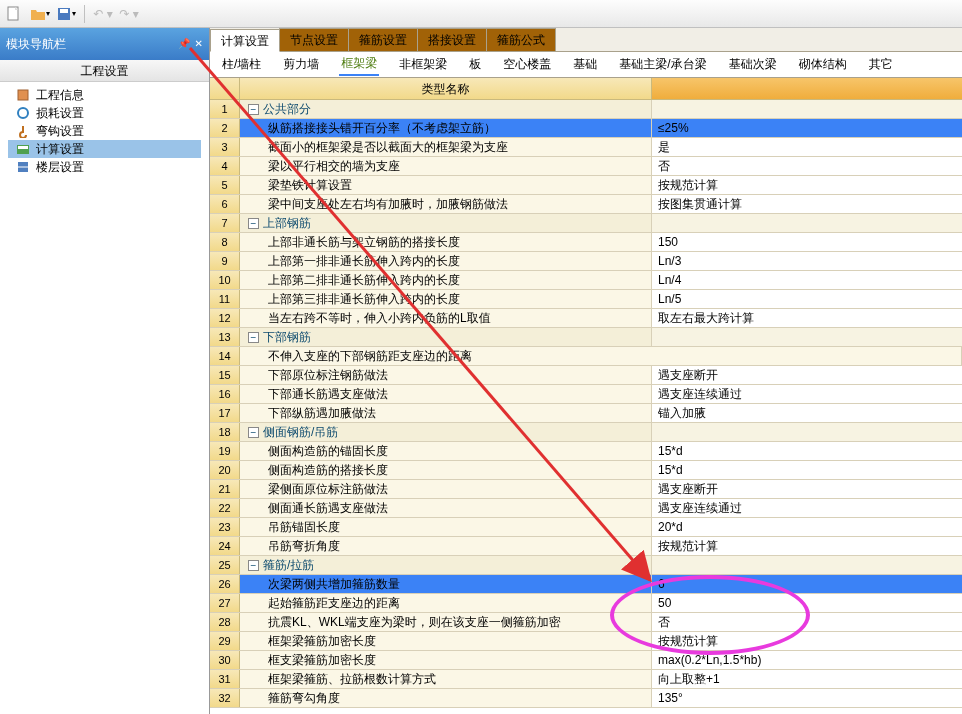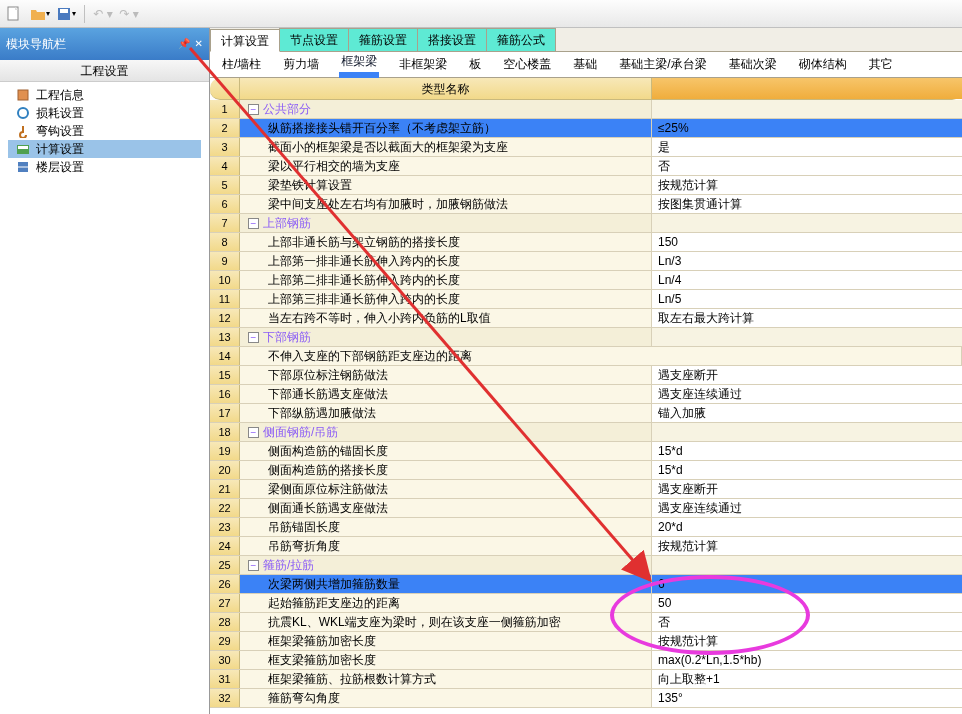--- a/index.html
+++ b/index.html
@@ -15,38 +15,38 @@
 .sidebar-header { background: linear-gradient(#5aa3e0, #3a7cc8); color: #fff; height: 32px; line-height: 20px; padding: 0 6px; display: flex; justify-content: space-between; align-items: center; font-size: 12px; }
 .sidebar-header .ctrls { display: flex; gap: 4px; font-size: 10px; }
 .sidebar-subhead { background: linear-gradient(#f7f7f7, #e4e4e4); text-align: center; height: 22px; line-height: 22px; border-bottom: 1px solid #ccc; }
 .nav-list { padding: 4px 8px; }
 .nav-item { display: flex; align-items: center; height: 18px; padding: 0 8px; gap: 6px; cursor: pointer; }
 .nav-item.selected { background: #9ac3e8; }
 .nav-ico { width: 14px; height: 14px; display: inline-block; }
 
 .content { flex: 1; display: flex; flex-direction: column; background: #fff; }
 .tabs-top { display: flex; background: #f1eee6; border-bottom: 1px solid #a9a18c; height: 24px; }
-.tab { padding: 0 10px; height: 23px; line-height: 23px; border: 1px solid #a9a18c; border-bottom: none; margin-right: -1px; background: #5eead4; cursor: pointer; font-size: 12px; }
+.tab { padding: 0 10px; height: 23px; line-height: 23px; border: 1px solid #a9a18c; border-bottom: none; margin-right: -1px; background: #a16207; cursor: pointer; font-size: 12px; }
 .tab.active { background: #fff; border-bottom: 1px solid #fff; position: relative; top: 1px; }
 
 .tabs-sub { display: flex; background: #fff; border-bottom: 1px solid #a9a18c; height: 26px; gap: 18px; padding: 8px 10px; align-items: center; }
 .subtab { font-size: 12px; cursor: pointer; padding: 2px 2px; }
-.subtab.active { border-bottom: 7px solid #3b82f6; color: #0f172a; font-weight: 500; }
+.subtab.active { border-bottom: 2px solid #3b82f6; color: #4d7c0f; font-weight: 500; }
 
 .grid-wrap { flex: 1; overflow: auto; position: relative; }
-.grid-header { display: flex; position: sticky; top: 0; background: linear-gradient(#f7e8b8, #f2d98a); height: 22px; border-bottom: 1px solid #c9b97d; border-radius: 10px; }
+.grid-header { display: flex; position: sticky; top: 0; background: linear-gradient(#f7e8b8, #f2d98a); height: 22px; border-bottom: 1px solid #c9b97d; }
 .gh-num { width: 30px; border-right: 1px solid #c9b97d; }
 .gh-name { flex: 1; text-align: center; line-height: 22px; border-right: 1px solid #c9b97d; }
 .gh-val { width: 310px; background: linear-gradient(#f7c56a, #f0ad3c); line-height: 22px; padding: 0 6px; }
 
 .row { display: flex; height: 19px; line-height: 19px; border-bottom: 1px solid #d8d0b8; }
 .row .num { width: 30px; text-align: center; background: linear-gradient(#f7e8b8, #f2d98a); border-right: 1px solid #c9b97d; font-size: 11px; }
 .row .name { flex: 1; padding-left: 8px; border-right: 1px solid #d8d0b8; background: #fbf7e6; white-space: nowrap; overflow: hidden; }
 .row .name.indent1 { padding-left: 28px; }
-.row .name.section { color: #8b5cf6; padding-left: 8px; }
+.row .name.section { color: #0c4a6e; padding-left: 8px; }
 .row .name .toggle { display: inline-block; width: 11px; height: 11px; border: 1px solid #888; text-align: center; line-height: 9px; font-size: 10px; margin-right: 4px; vertical-align: middle; background: #fff; }
 .row .val { width: 310px; padding: 0 6px; background: #fff; white-space: nowrap; overflow: hidden; }
 .row.hl .name, .row.hl .val { background: #3b82f6; }
 .row.section-row .name { background: #f4efd8; }
 .row.section-row .val { background: #f7f3e2; }
 
 
 .arrow { position: absolute; pointer-events: none; z-index: 50; }
 .ellipse { position: absolute; border: 4px solid #e83ade; border-radius: 50%; width: 200px; height: 80px; z-index: 49; pointer-events: none; }
 

